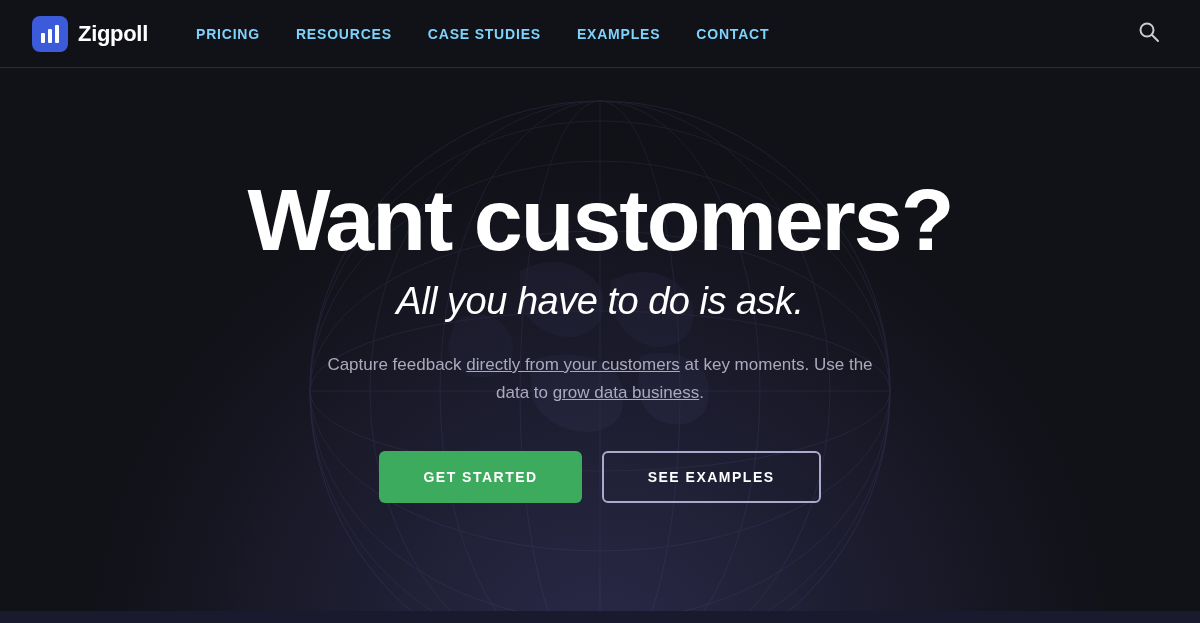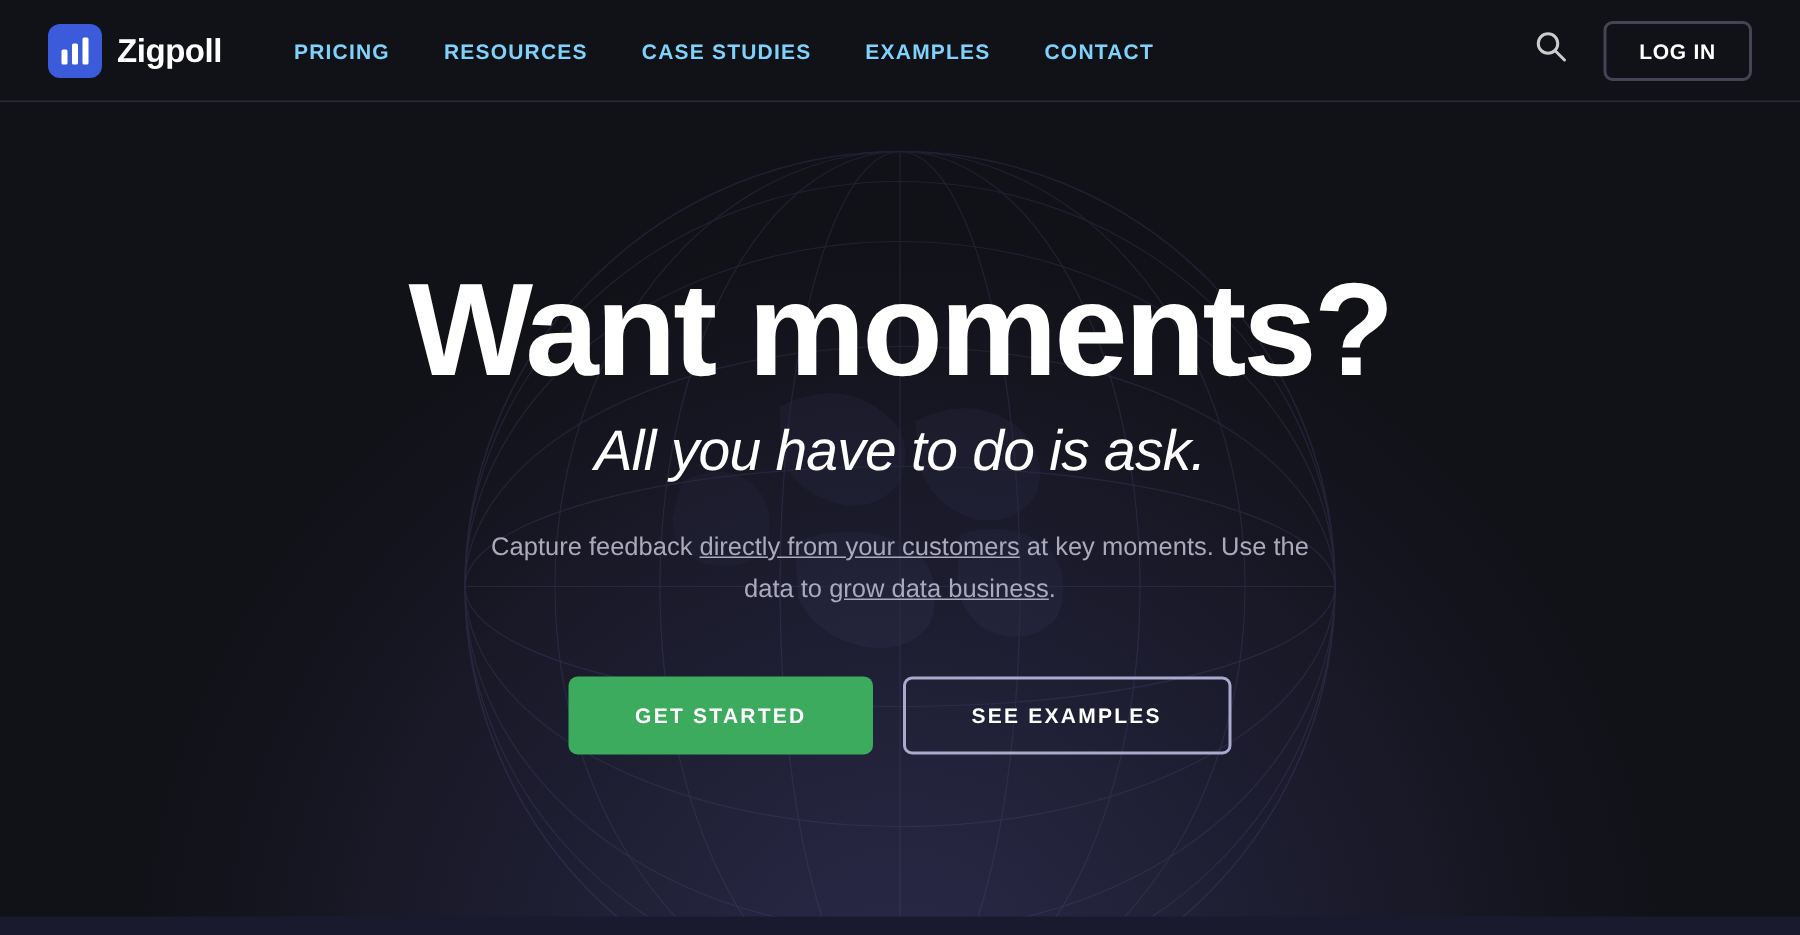--- a/index.html
+++ b/index.html
@@ -231,21 +231,20 @@
     <a class="nav-link">CONTACT</a>
   </div>
 
   <div class="nav-right">
     <span class="search-icon">
       <svg width="22" height="22" viewBox="0 0 22 22" fill="none">
         <circle cx="9" cy="9" r="6.5" stroke="#cccccc" stroke-width="2"></circle>
         <line x1="13.8" y1="13.8" x2="20" y2="20" stroke="#cccccc" stroke-width="2" stroke-linecap="round"></line>
       </svg>
     </span>
-    <button class="btn-login">LOG IN</button>
   </div>
 </nav>
 
 <section class="hero">
 
   <svg class="globe-bg" viewBox="0 0 600 600" xmlns="http://www.w3.org/2000/svg">
     <circle cx="300" cy="300" r="290" fill="none" stroke="#6666aa" stroke-width="1"></circle>
 
     <ellipse cx="300" cy="300" rx="290" ry="80" fill="none" stroke="#6666aa" stroke-width="0.8"></ellipse>
     <ellipse cx="300" cy="300" rx="290" ry="160" fill="none" stroke="#6666aa" stroke-width="0.8"></ellipse>
@@ -259,21 +258,21 @@
     <path d="M220,180 Q260,160 290,185 Q310,200 300,230 Q285,250 260,245 Q235,240 220,215 Z" fill="#6666aa" opacity="0.4"></path>
     <path d="M310,190 Q350,170 380,195 Q400,215 390,240 Q375,260 350,255 Q325,248 315,225 Z" fill="#6666aa" opacity="0.4"></path>
     <path d="M230,270 Q275,255 310,275 Q330,295 320,325 Q305,345 275,340 Q245,333 232,308 Z" fill="#6666aa" opacity="0.4"></path>
     <path d="M340,265 Q375,255 400,275 Q415,295 405,320 Q390,338 365,332 Q342,324 338,298 Z" fill="#6666aa" opacity="0.4"></path>
     <path d="M155,230 Q185,215 205,235 Q218,252 210,275 Q195,290 170,285 Q150,277 148,255 Z" fill="#6666aa" opacity="0.3"></path>
     <line x1="10" y1="300" x2="590" y2="300" stroke="#6666aa" stroke-width="0.8"></line>
     <line x1="300" y1="10" x2="300" y2="590" stroke="#6666aa" stroke-width="0.8"></line>
   </svg>
 
   <div class="hero-content">
-    <h1 class="hero-title">Want moments?</h1>
+    <h1 class="hero-title">Want customers?</h1>
     <p class="hero-subtitle">All you have to do is ask.</p>
     <p class="hero-description">
       <span>Capture feedback </span><span class="underline-link">directly from your customers</span><span> at key moments. Use the data to </span><span class="underline-link">grow data business</span><span>.</span>
     </p>
     <div class="hero-buttons">
       <button class="btn-get-started">GET STARTED</button>
       <button class="btn-see-examples">SEE EXAMPLES</button>
     </div>
   </div>
 </section>

